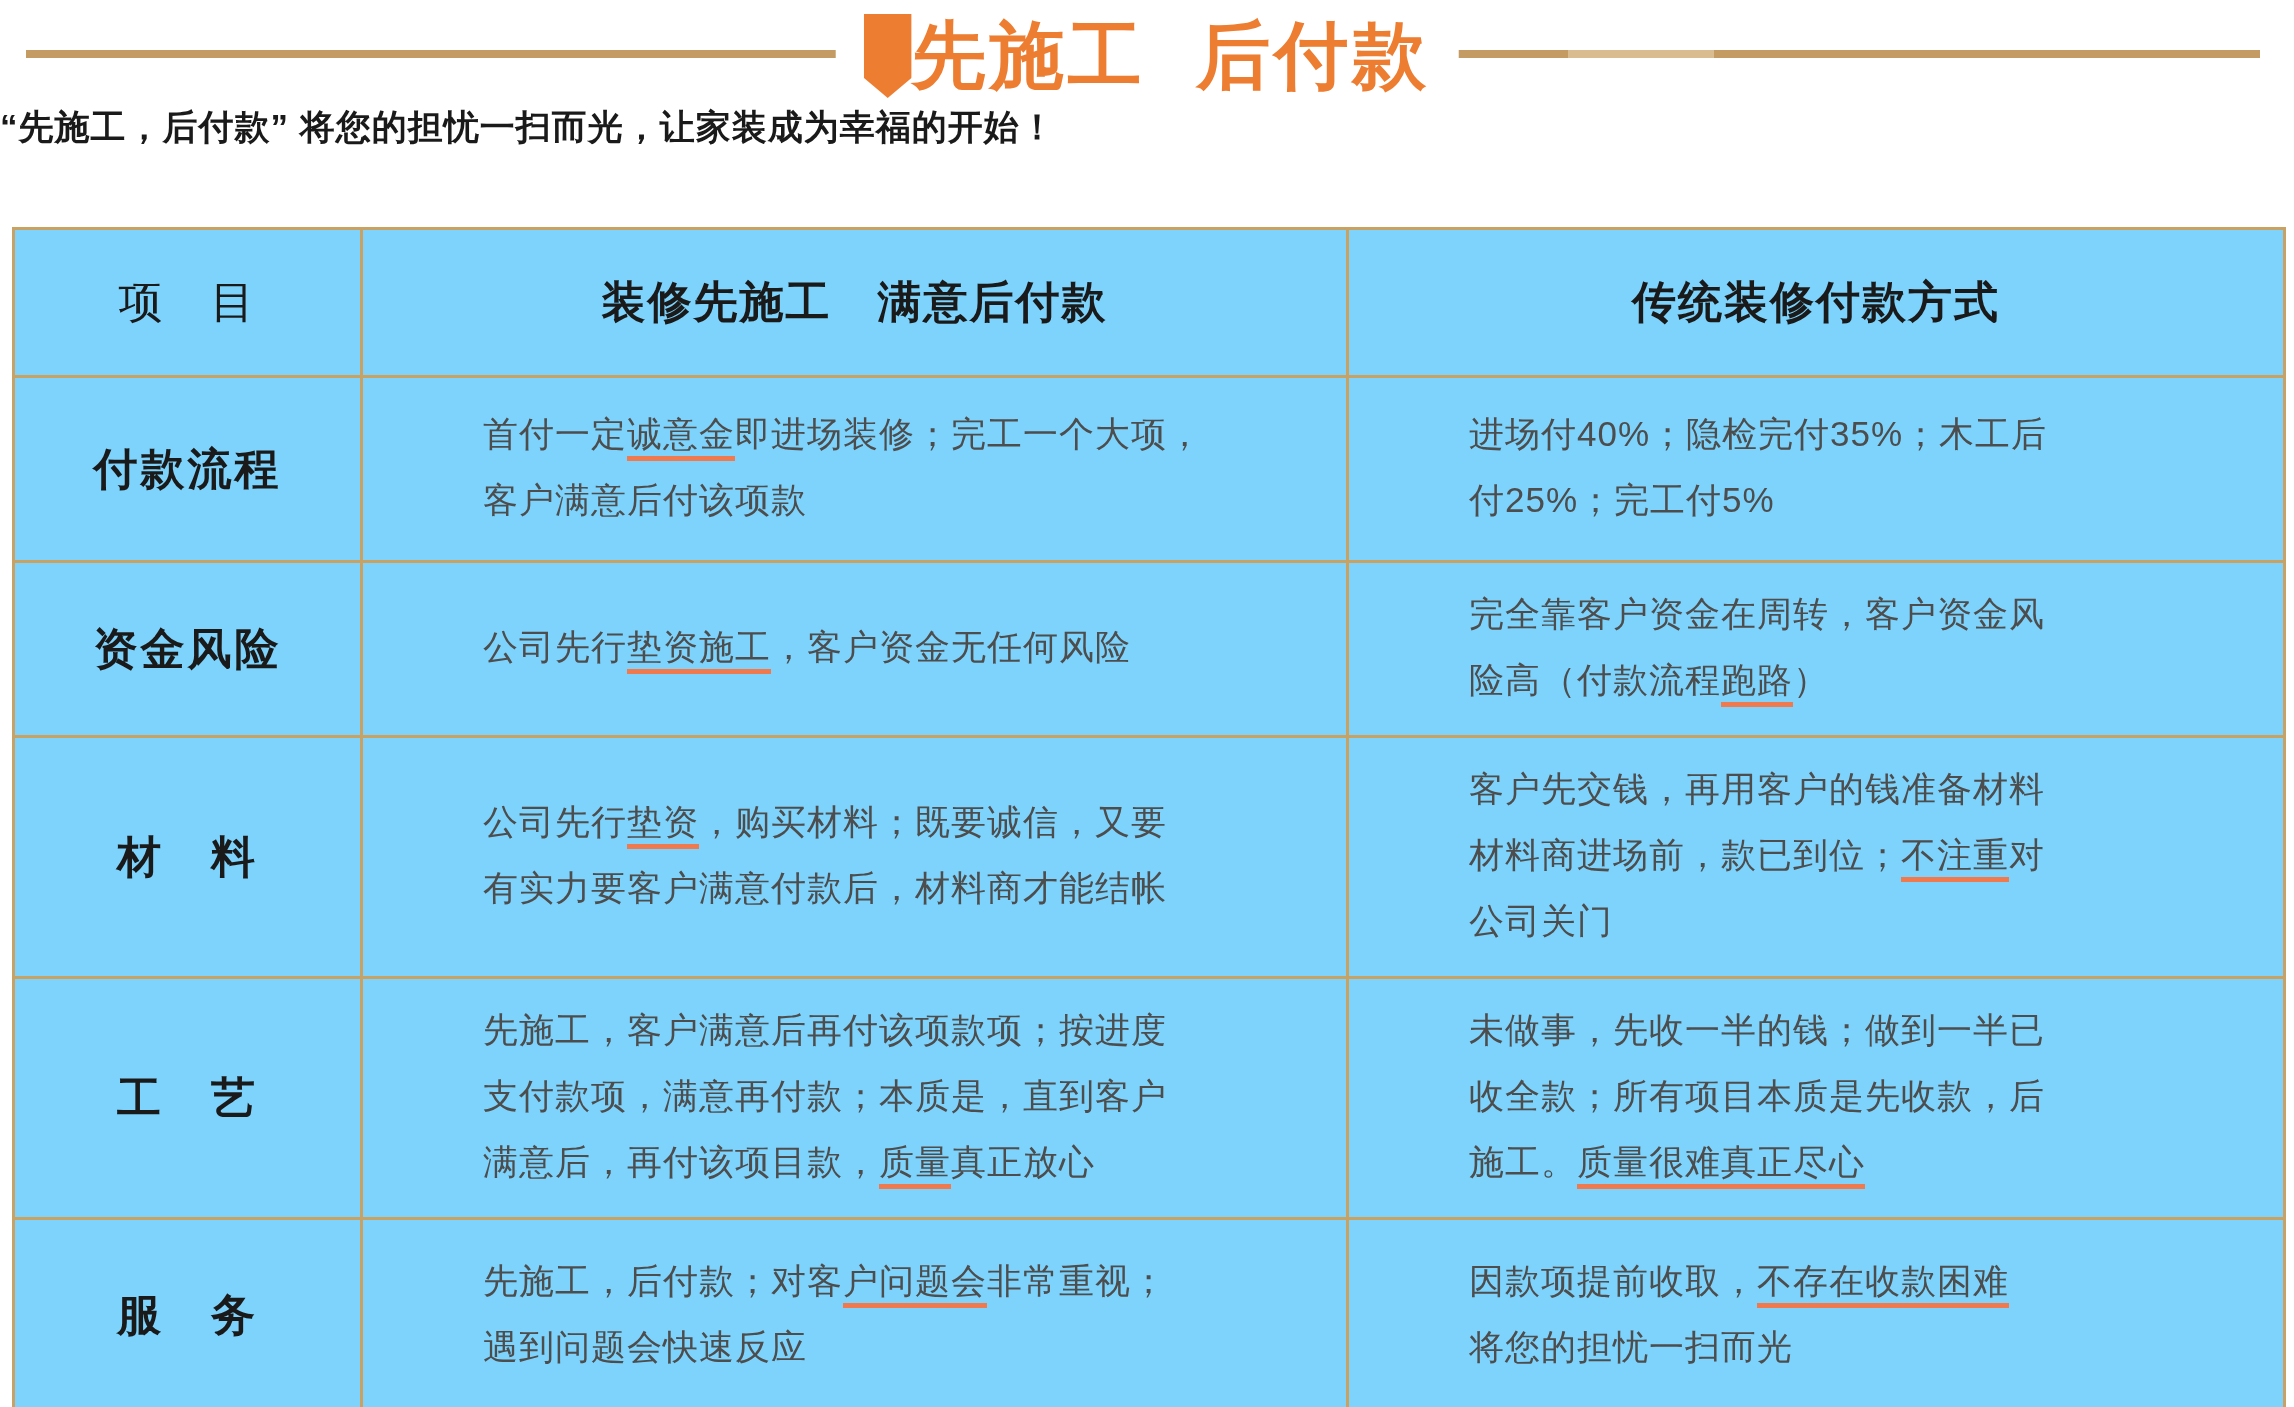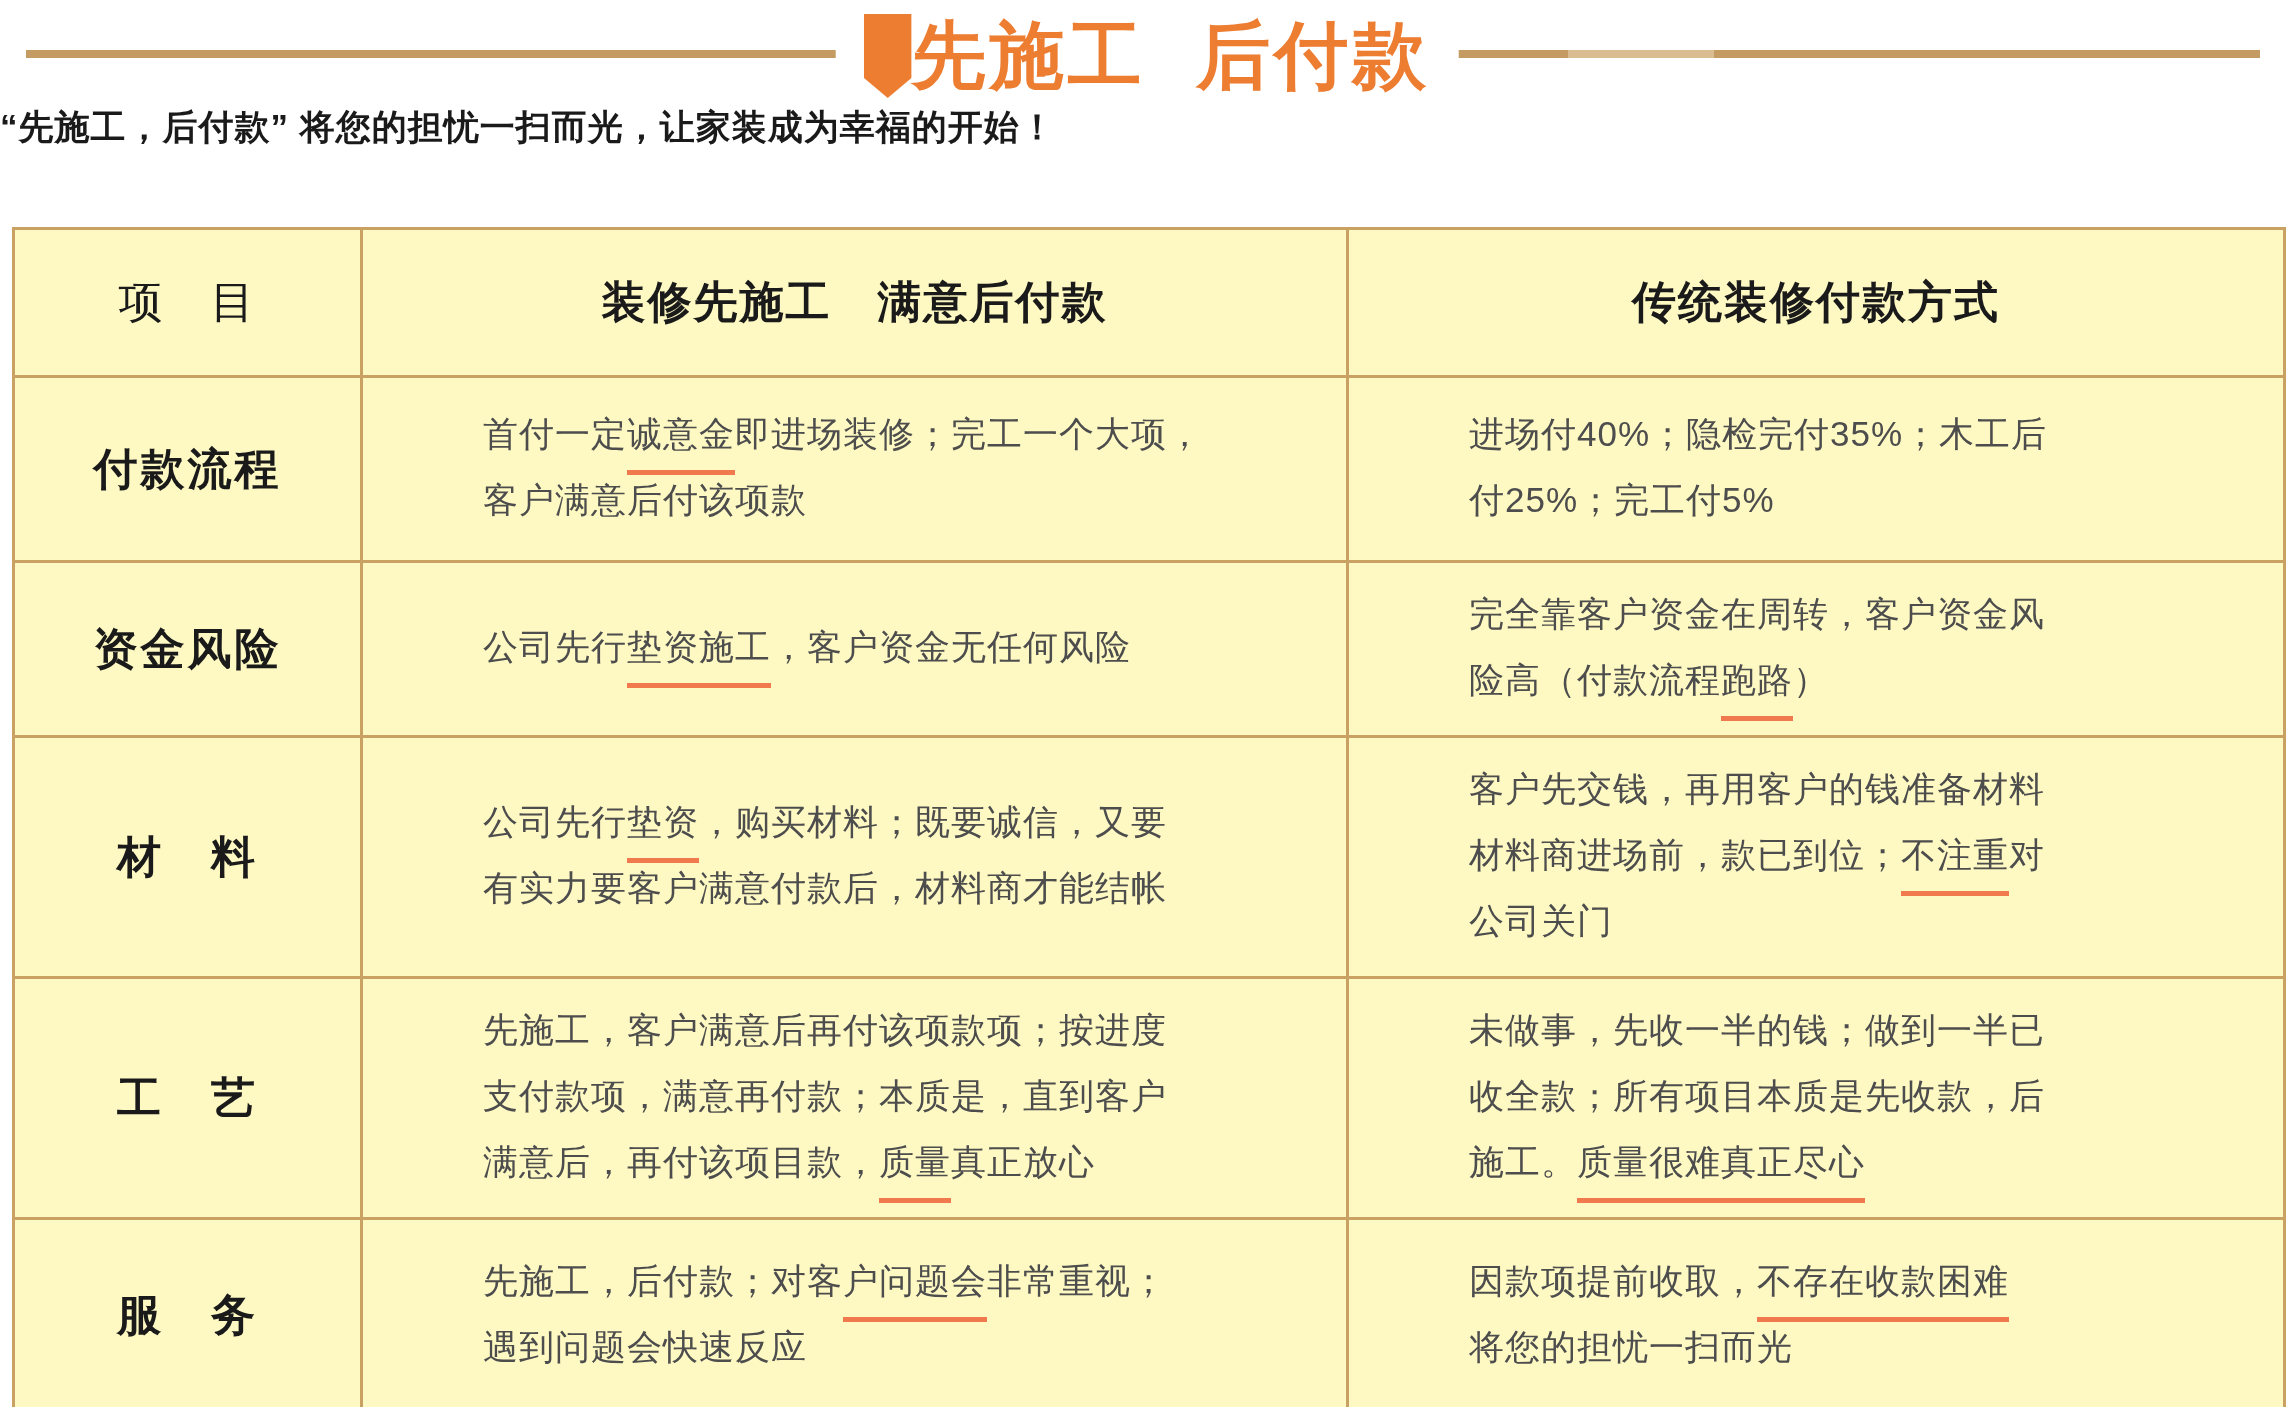--- a/index.html
+++ b/index.html
@@ -29,30 +29,30 @@
   
   .subtitle{position:absolute;left:0;top:104px;width:100%;text-align:left;
     font-size:35px;font-weight:600;color:var(--heading-text);letter-spacing:1px;line-height:46px;}
 
   
   table.compare{position:absolute;left:12px;top:227px;width:2271px;
     border-collapse:collapse;table-layout:fixed;}
   table.compare col.c1{width:348px;}
   table.compare col.c2{width:986px;}
   table.compare col.c3{width:937px;}
-  table.compare th,table.compare td{border:3px solid var(--border-tan);background:#fef9c3;}
+  table.compare th,table.compare td{border:3px solid var(--border-tan);background:#7dd3fc;}
   table.compare tr.head-row{height:148px;}
   table.compare th{font-size:44px;color:var(--heading-text);text-align:center;vertical-align:middle;}
   th.col-head{font-weight:bold;letter-spacing:2px;}
   th.item-head{font-weight:normal;letter-spacing:2px;}
   th.row-label{font-size:52px;font-weight:bold;letter-spacing:3px;}
   td.content{vertical-align:middle;padding:18px 50px 22px 120px;}
   td.content .line{font-size:35px;line-height:66px;color:var(--body-text);
     letter-spacing:1px;white-space:nowrap;}
-  span.u{border-bottom:5px solid var(--underline-salmon);padding-bottom:17px;}
+  span.u{border-bottom:5px solid var(--underline-salmon);padding-bottom:3px;}
 </style>
 </head>
 <body>
 
 <div class="page">
 
   <div class="header-band">
     <div class="header-rule"></div>
     <div class="header-rule-light"></div>
     <div class="title-wrap">

